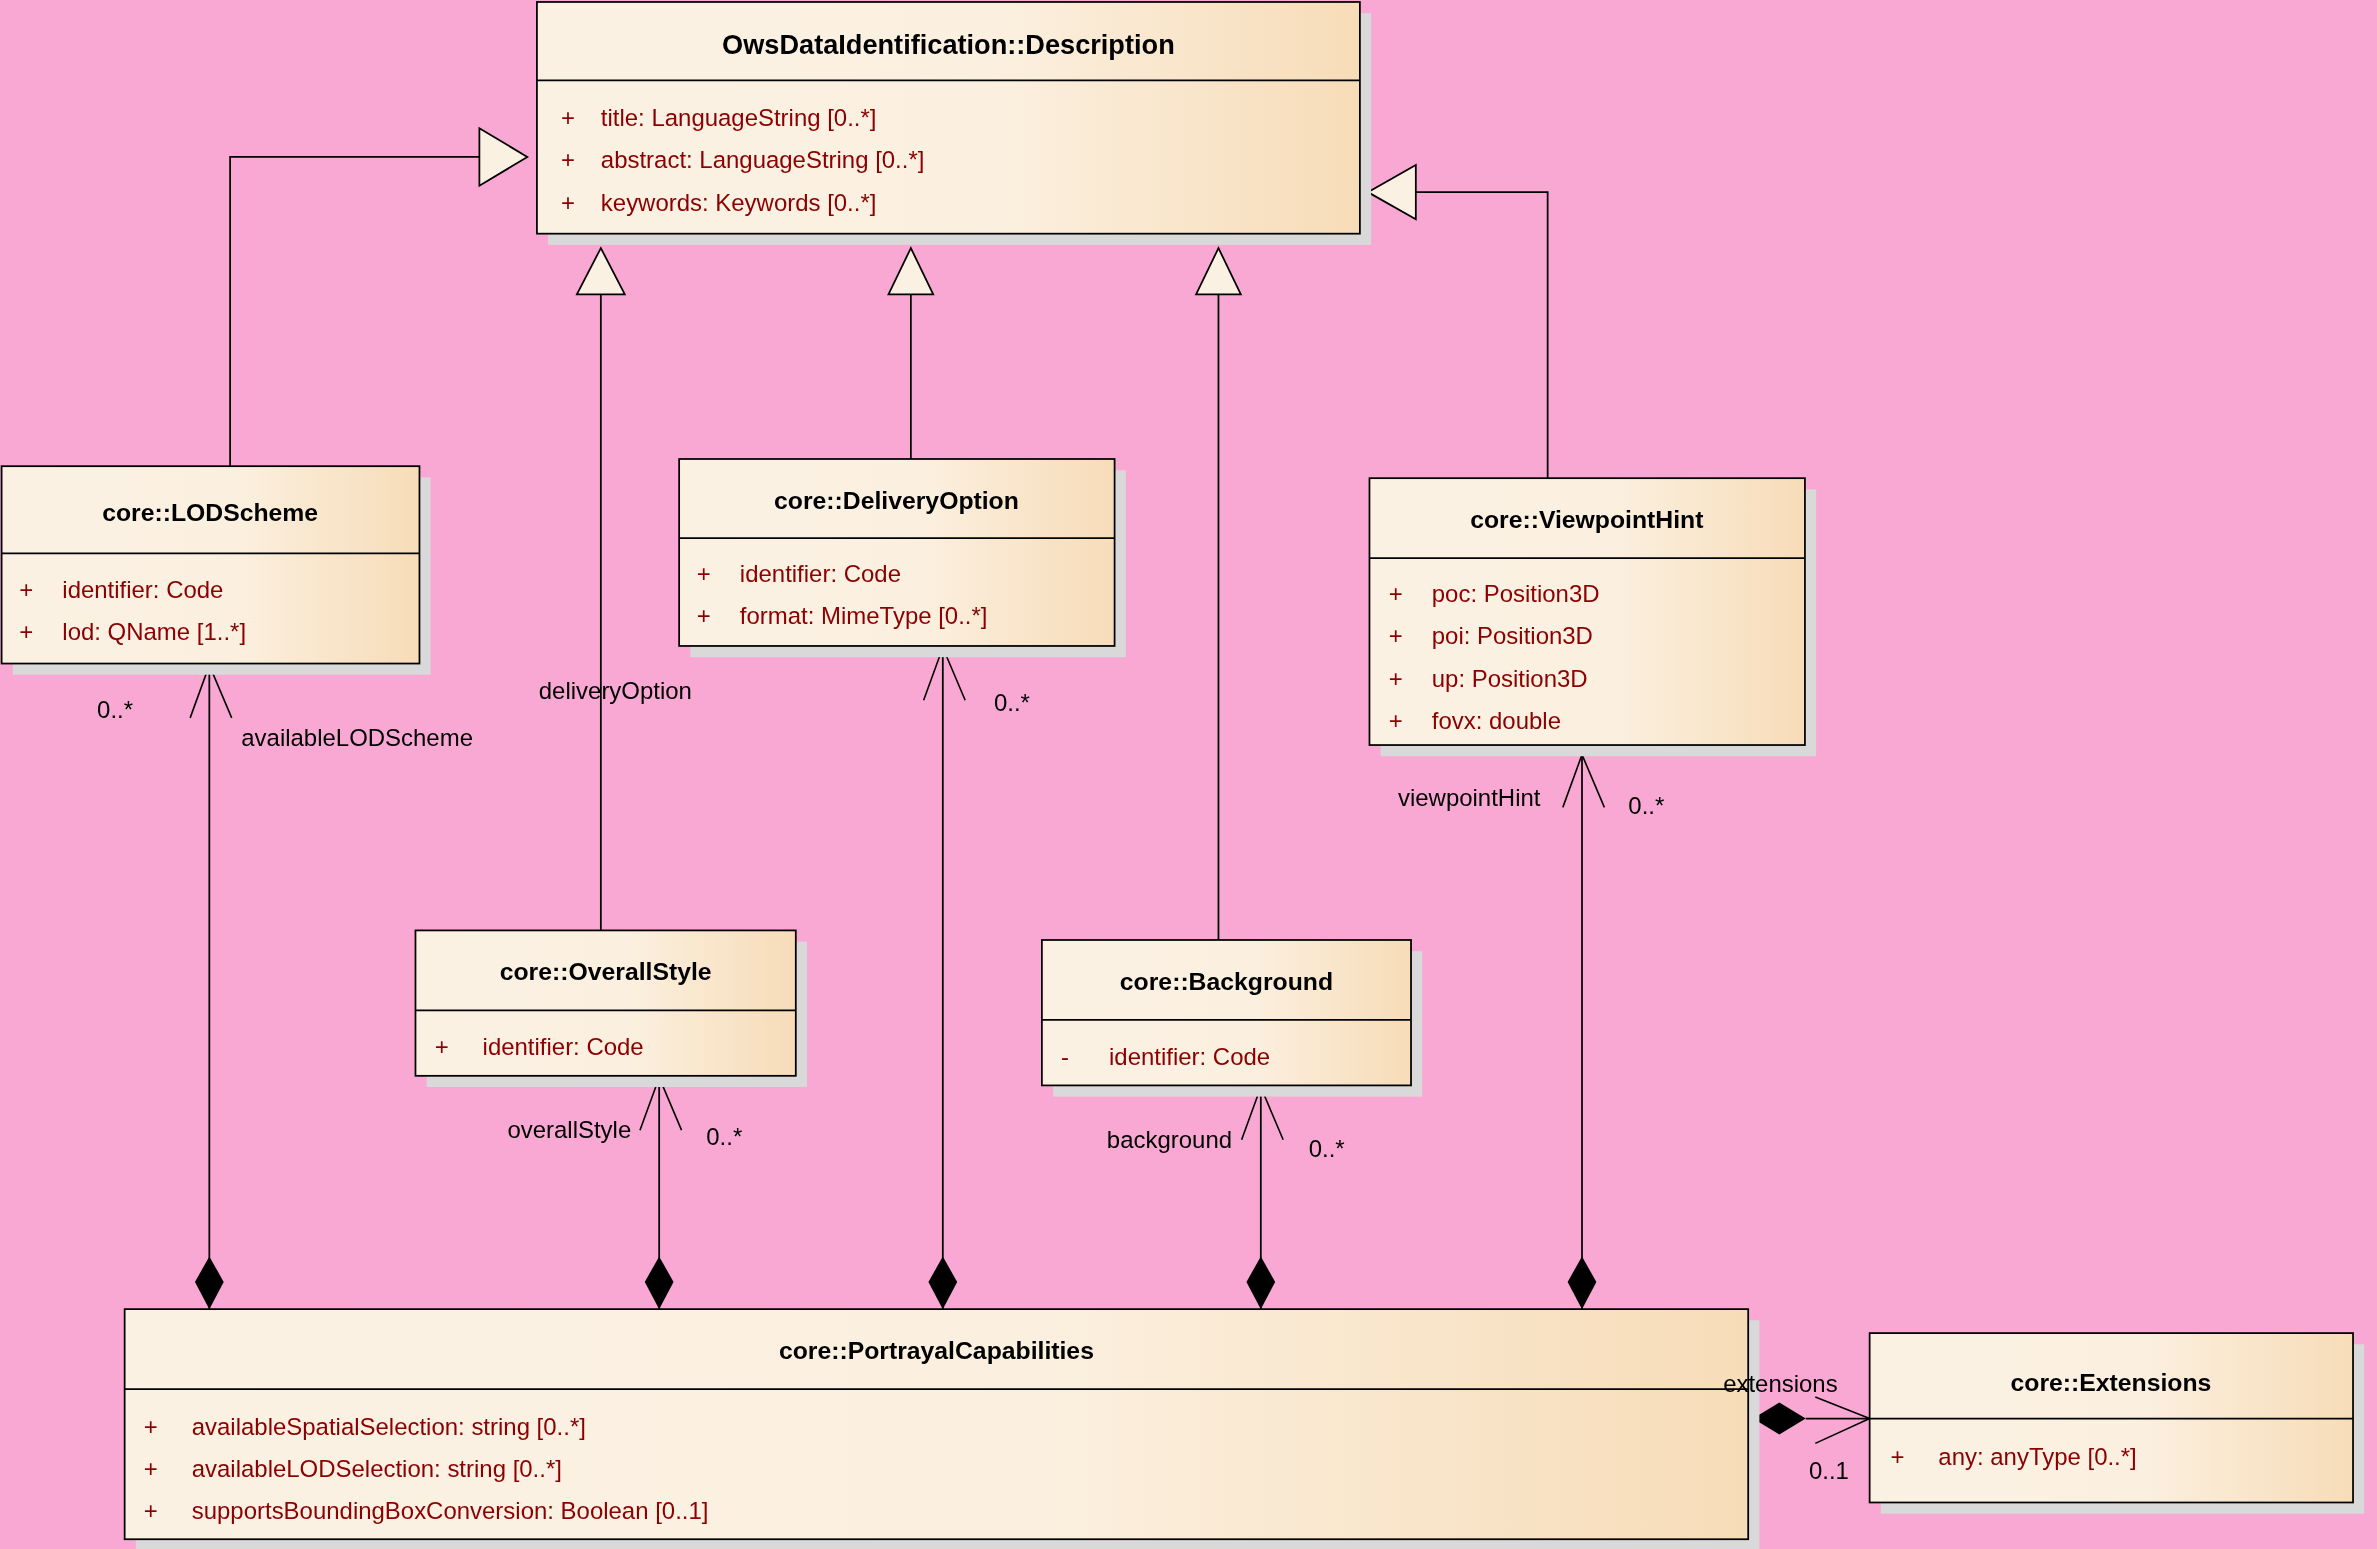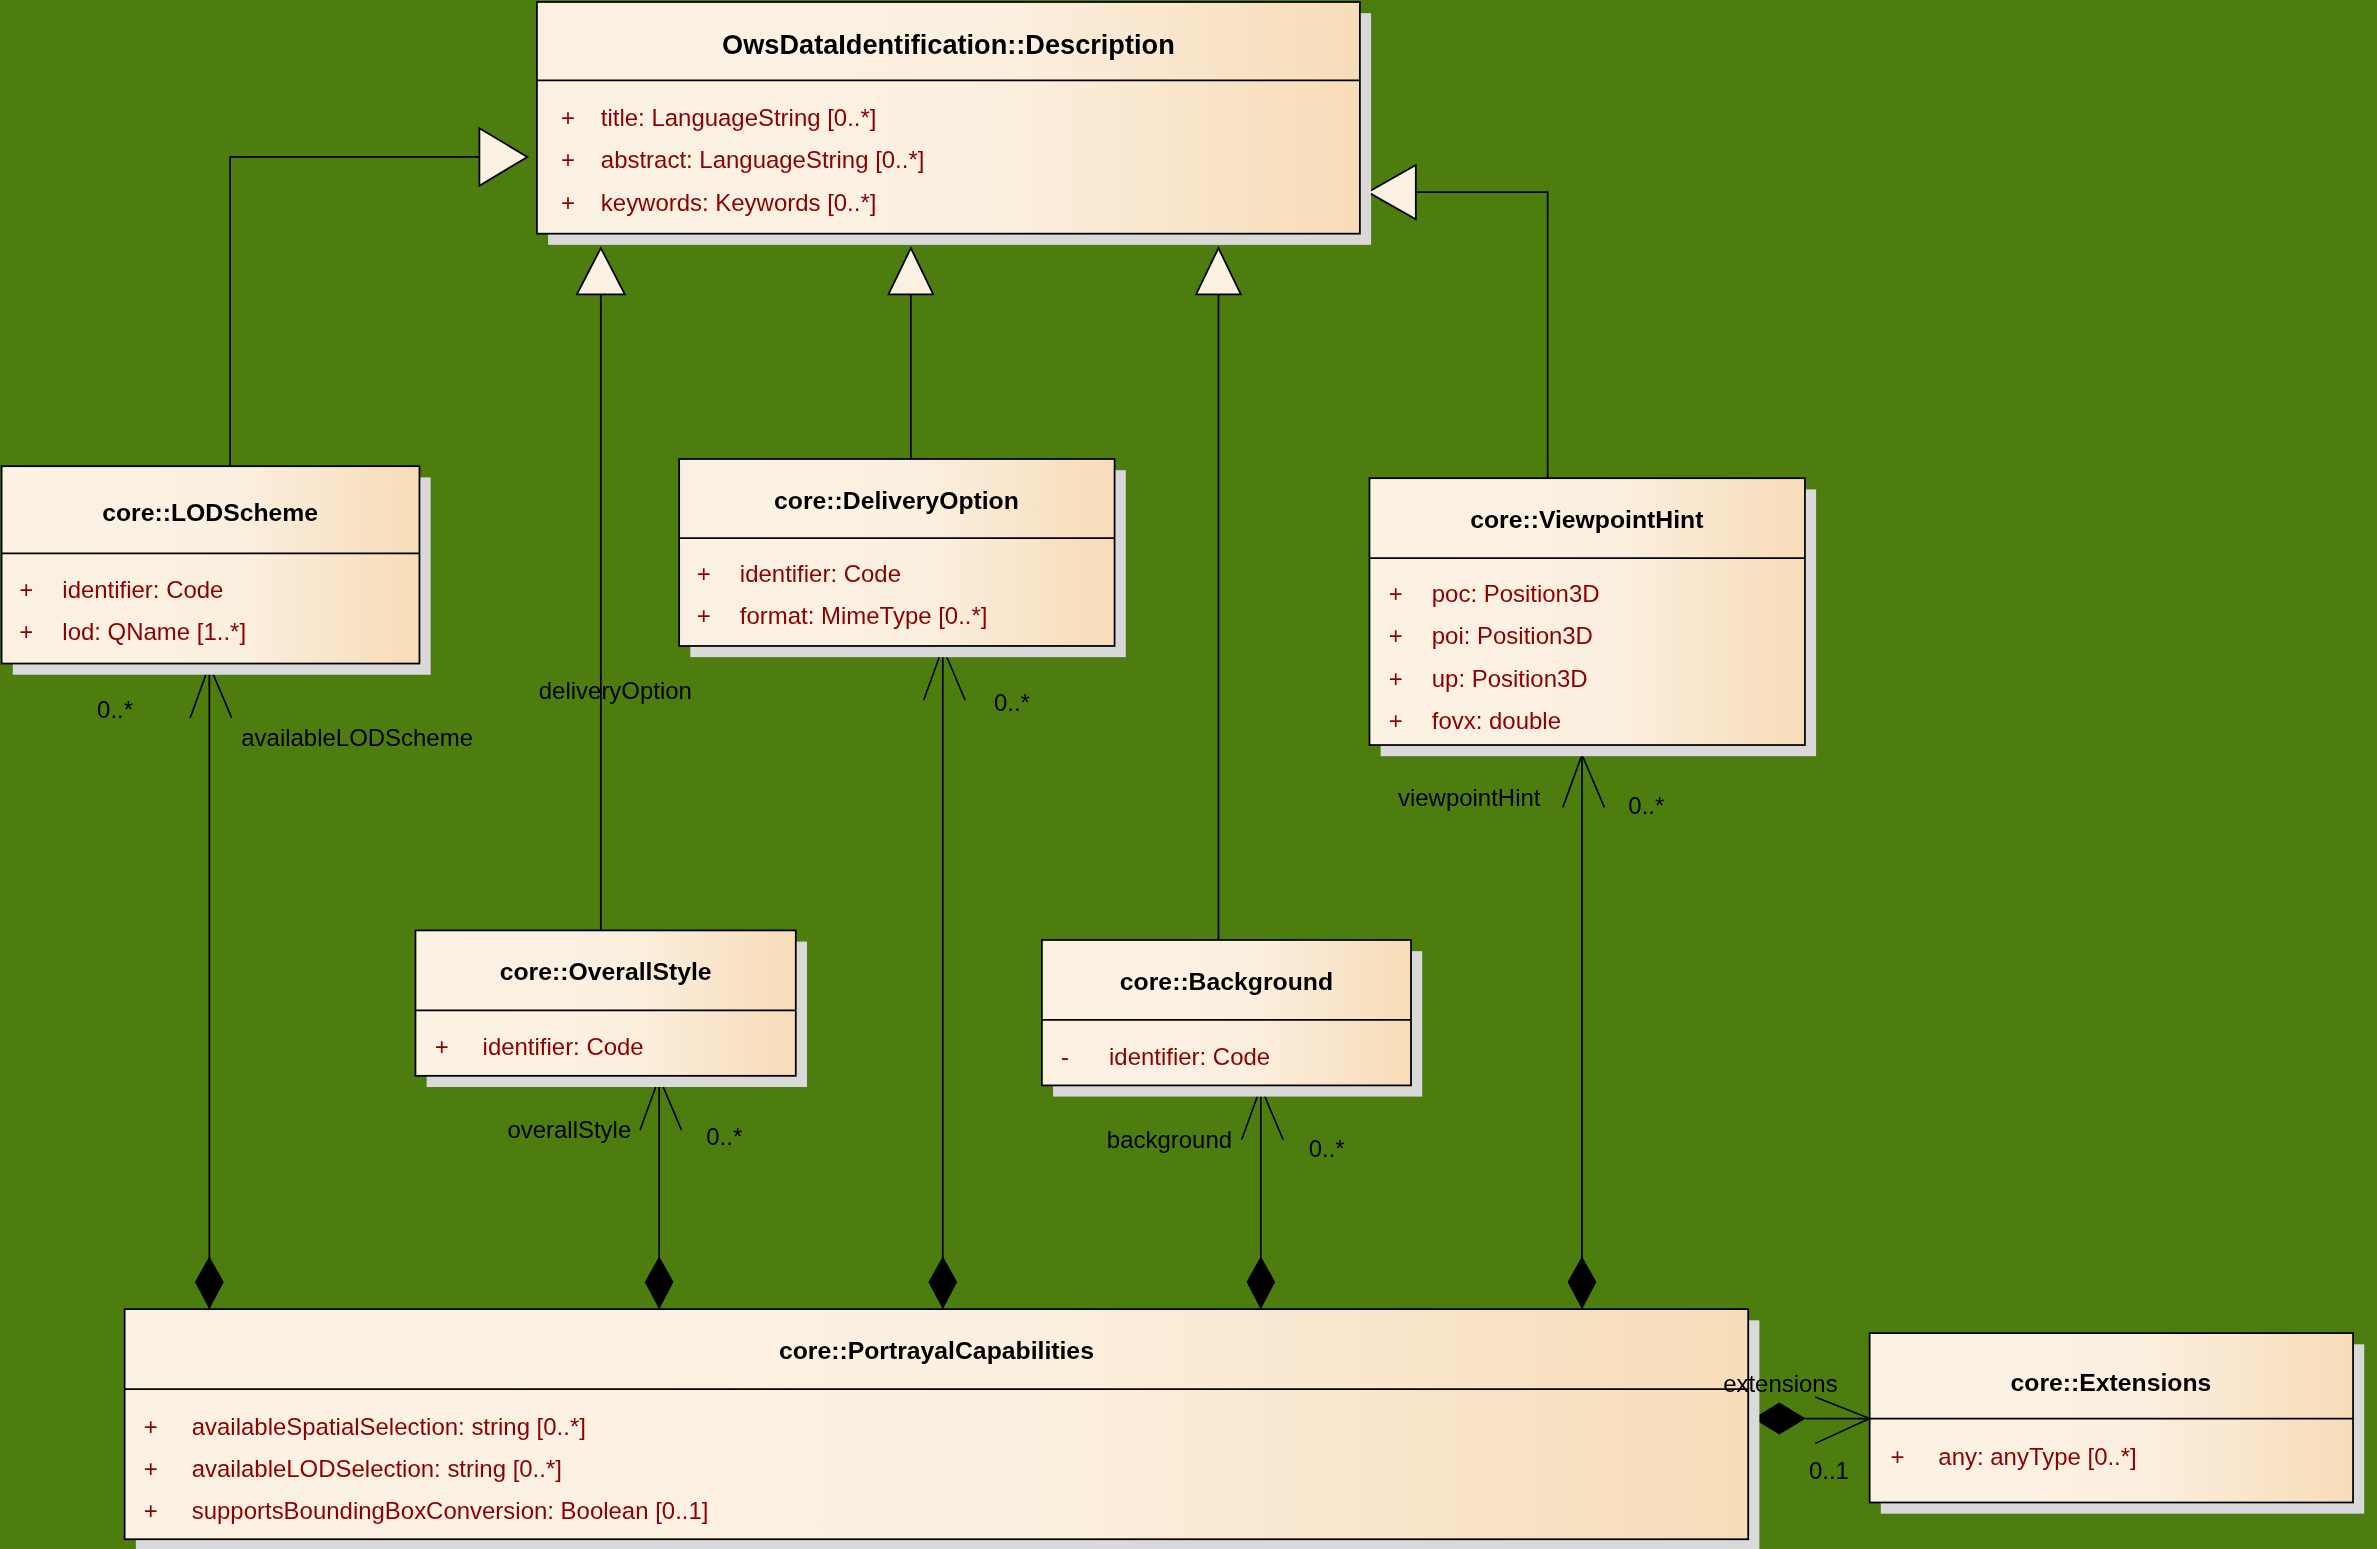--- a/index.html
+++ b/index.html
@@ -1,18 +1,18 @@
 <!DOCTYPE html>
 <html style="font-size:12.8px"><head>
 <meta charset="utf-8">
 <title>UML Class Diagram</title>
 <style>
   html,body{margin:0;padding:0;background:#ffffff;}
   body{font-family:"Liberation Sans",sans-serif;}
-  #stage{position:relative;width:2377px;height:1550px;background:#4d7c0f;overflow:hidden;}
+  #stage{position:relative;width:2377px;height:1550px;background:#f9a8d4;overflow:hidden;}
   svg{position:absolute;left:0;top:0;width:2377px;height:1550px;}
   .cls-title{font-family:"Liberation Sans",sans-serif;font-weight:bold;fill:#000000;text-anchor:middle;}
   .attr{font-family:"Liberation Sans",sans-serif;fill:#8B0000;}
   .vis{font-family:"Liberation Sans",sans-serif;fill:#8B0000;}
   .edge-lbl{font-family:"Liberation Sans",sans-serif;fill:#000000;}
   .ln{stroke:#000000;fill:none;}
   .shadow{fill:#d9d9d9;}
 </style>
 </head>
 <body>

